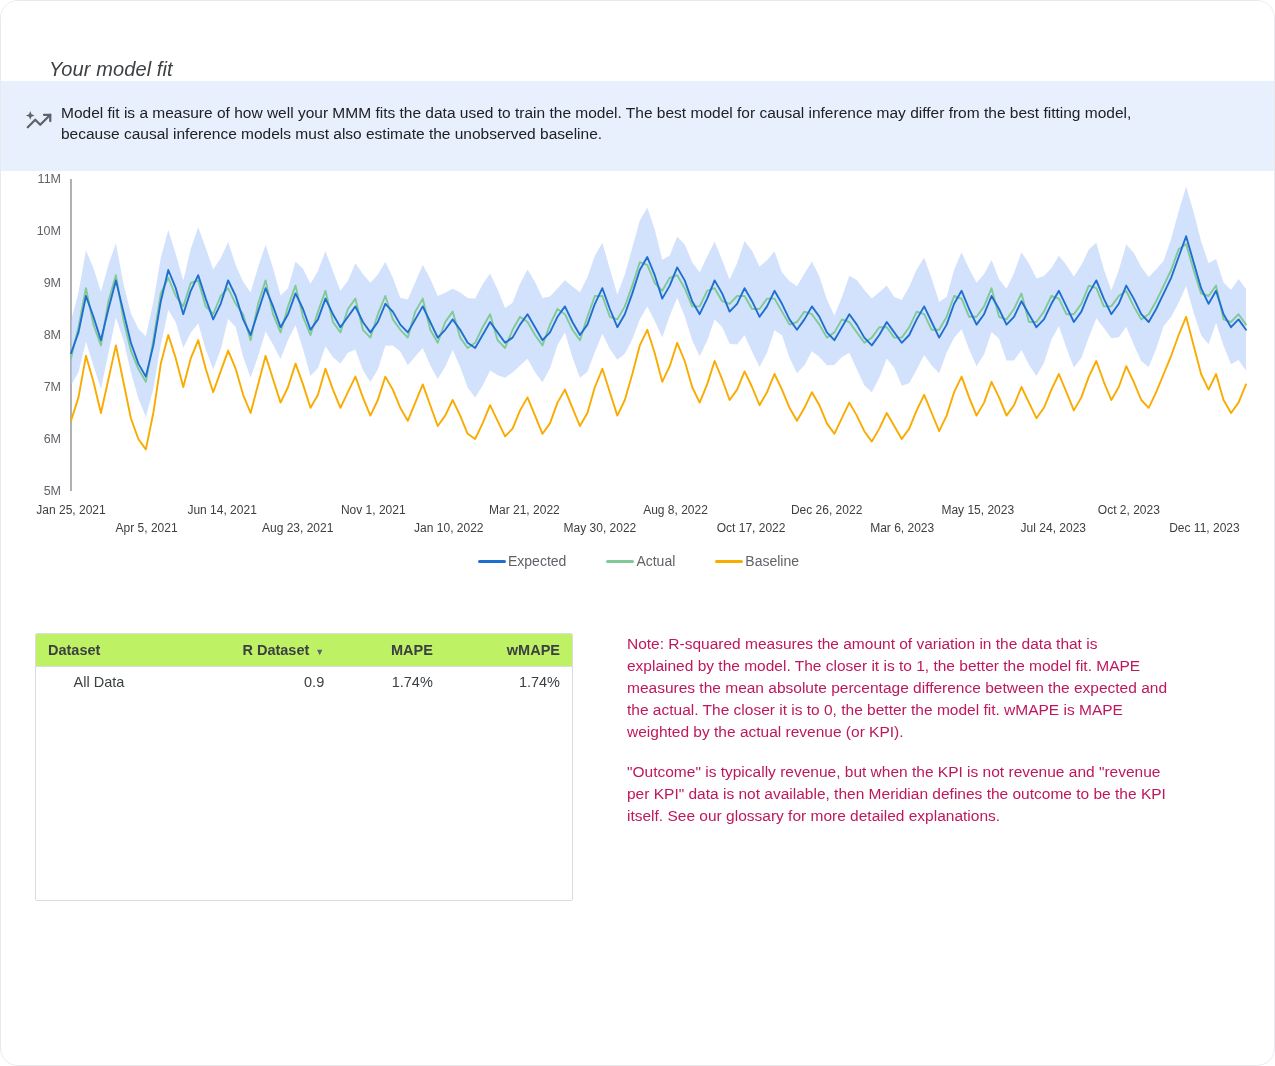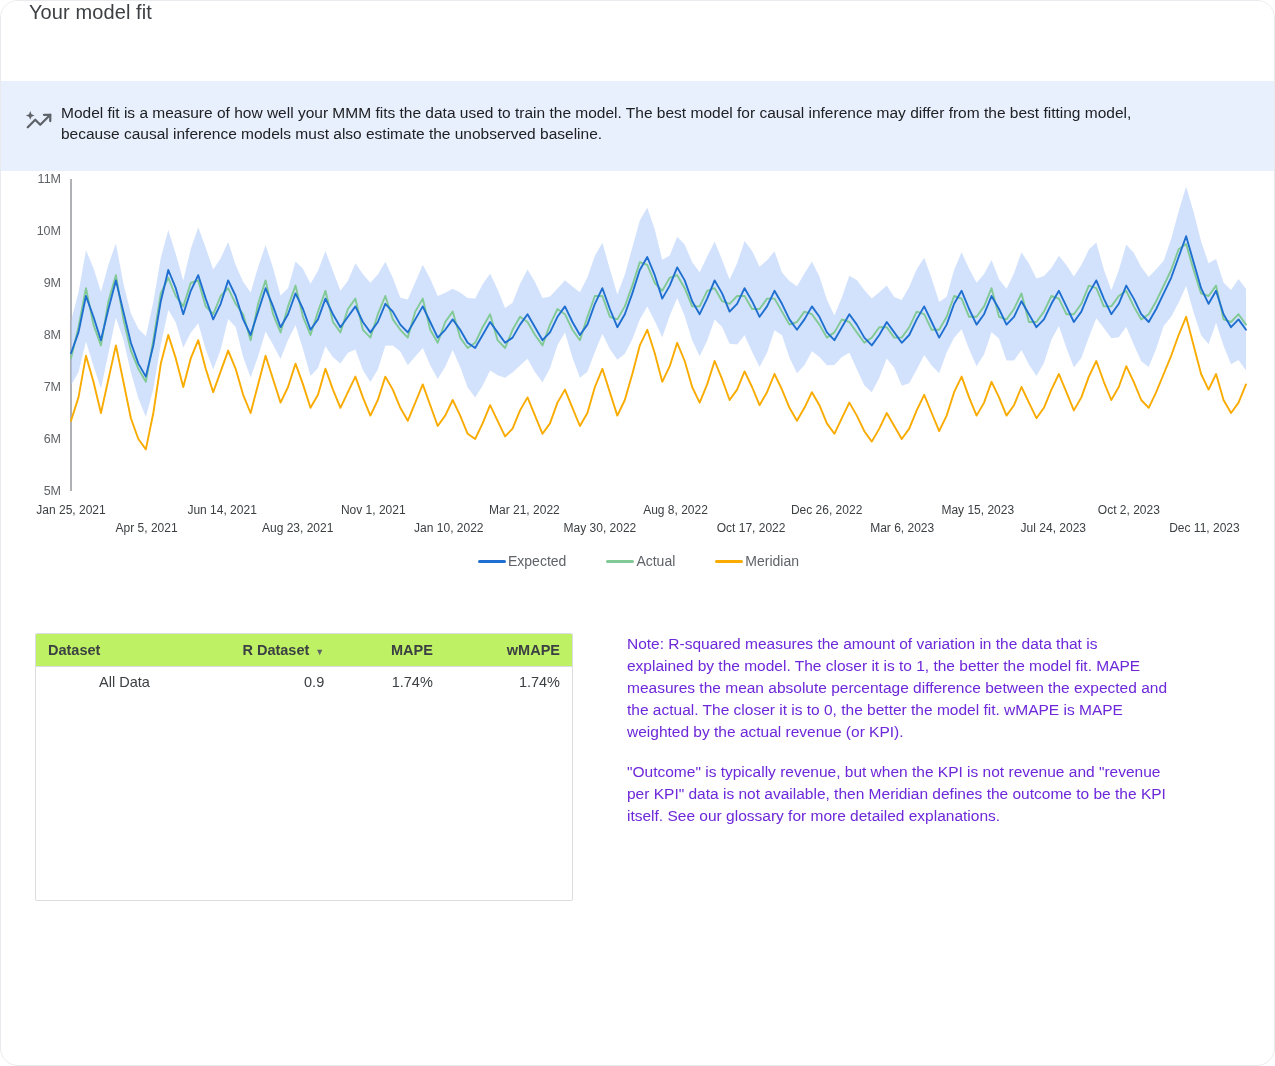--- a/index.html
+++ b/index.html
@@ -21,23 +21,24 @@
     width: 1275px;
     height: 1066px;
     background: #ffffff;
     border-radius: 18px;
     border: 1px solid #e8eaed;
     overflow: hidden;
   }
   .card-header {
     height: 80px;
     display: flex;
-    align-items: flex-start;
-    padding-left: 28px;
-    background: #ffffff;
+    align-items: flex-end;
+    padding-left: 48px;
+    background: #ffffff;
+    font-style: italic;
   }
   .card-title {
     font-size: 20px;
     color: #3c4043;
     font-weight: 400;
     letter-spacing: 0.1px;
   }
   .info-banner {
     display: flex;
     align-items: flex-start;
@@ -110,27 +111,27 @@
     border-bottom: 1px solid #dadce0;
   }
   table.fit-table thead th.first { text-align: left; }
   table.fit-table tbody td {
     height: 32px;
     padding: 0 12px;
     text-align: right;
     color: #3c4043;
     font-weight: 400;
   }
-  table.fit-table tbody td.first { text-align: right; }
+  table.fit-table tbody td.first { text-align: center; }
   .sort-caret { font-size: 9px; margin-left: 6px; color: #5f6368; }
   .notes {
     width: 540px;
     font-size: 15.5px;
     line-height: 1.42;
-    color: #6d28d9;
+    color: #be185d;
   }
   .notes p { margin: 0 0 18px 0; }
   .axis-label { font-size: 12.5px; fill: #5f6368; }
   .tick-label-x { font-size: 12px; fill: #3c4043; }
 </style>
 </head>
 <body>
 
 <div id="page">
   <div class="card">
@@ -186,21 +187,21 @@
         <div class="legend-item">
           <span class="legend-line" style="background:#1f6fd0"></span>
           <span class="legend-label">Expected</span>
         </div>
         <div class="legend-item">
           <span class="legend-line" style="background:#81c995"></span>
           <span class="legend-label">Actual</span>
         </div>
         <div class="legend-item">
           <span class="legend-line" style="background:#f9ab00"></span>
-          <span class="legend-label">Meridian</span>
+          <span class="legend-label">Baseline</span>
         </div>
       </div>
     </div>
 
     <div class="lower">
       <div class="table-box">
         <table class="fit-table">
           <thead>
             <tr>
               <th class="first">Dataset</th>

